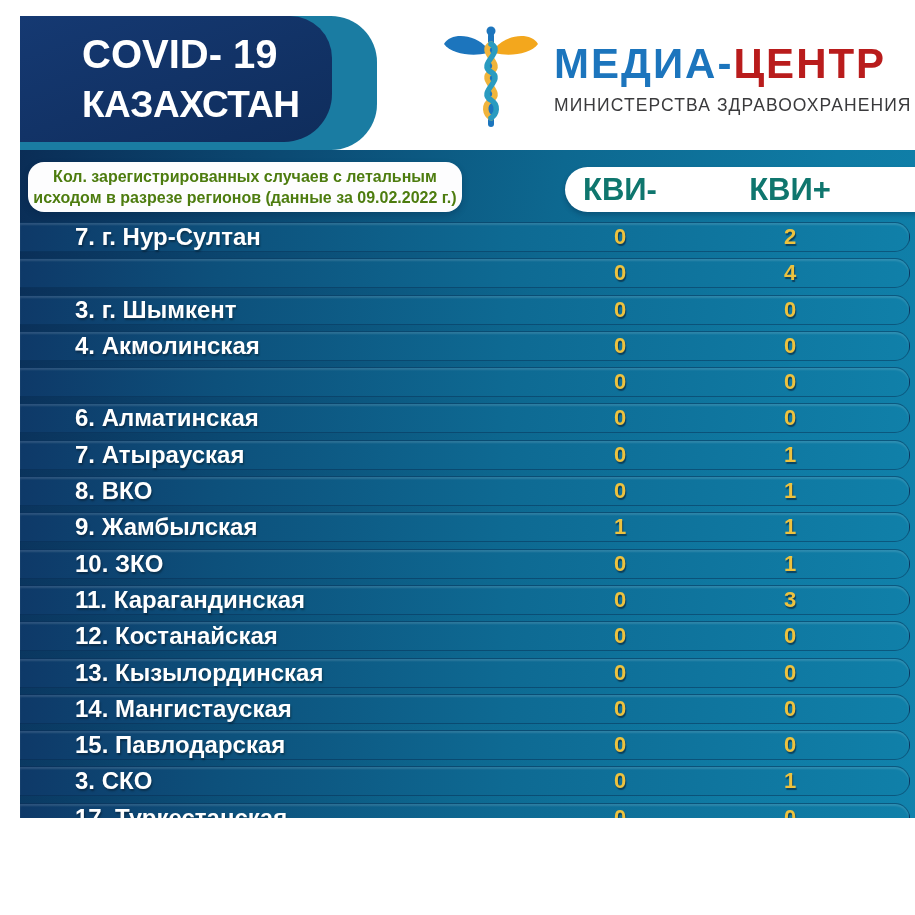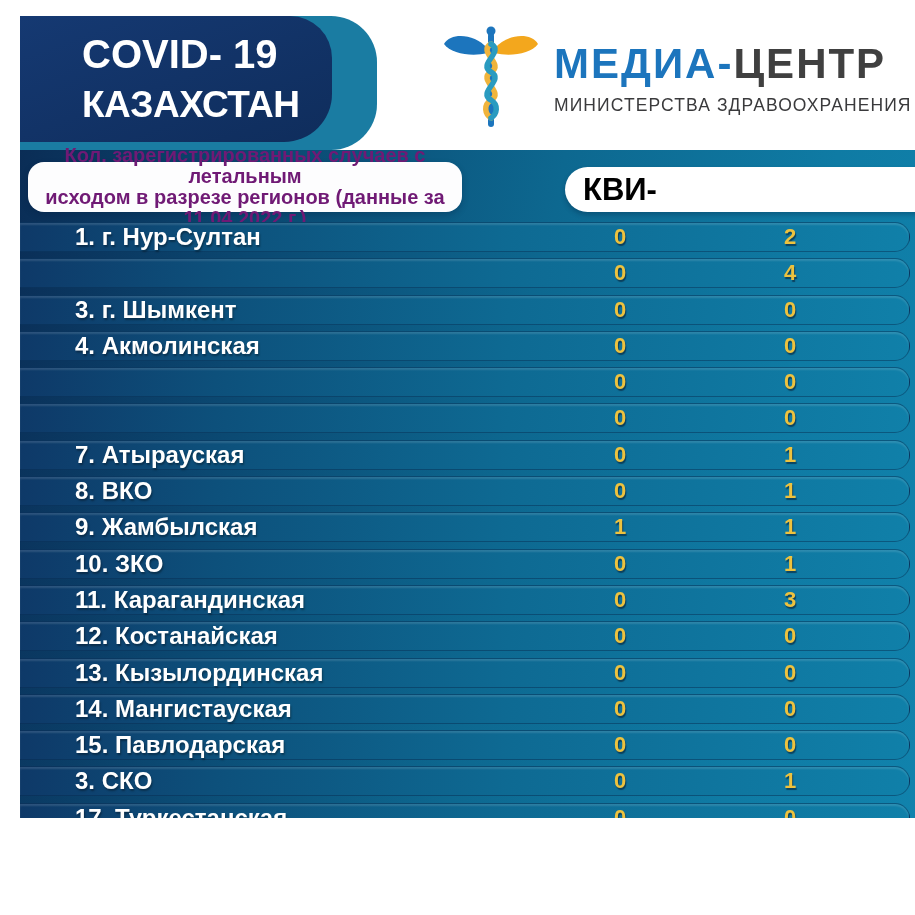--- a/index.html
+++ b/index.html
@@ -18,42 +18,42 @@
     border-radius:0 42px 48px 0;
     display:flex; flex-direction:column; justify-content:center; gap:7px;
     padding-left:62px;
   }
   .title-l1{ font-size:40px; font-weight:700; color:#ffffff; letter-spacing:0px; }
   .title-l2{ font-size:37px; font-weight:700; color:#ffffff; letter-spacing:-0.5px; }
   .brand{ position:absolute; left:418px; top:24px; display:flex; }
   .caduceus{ width:106px; height:110px; flex:0 0 auto; }
   .brand-text{ margin-left:10px; padding-top:16px; }
   .brand-name{ font-size:42px; font-weight:700; letter-spacing:2px; color:#1c75bd; white-space:nowrap; }
-  .brand-name .orange{ color:#404040; }
+  .brand-name .orange{ color:#b91c1c; }
   .brand-sub{ margin-top:7px; font-size:17.5px; font-weight:400; letter-spacing:1.1px; color:#3a3a3c; white-space:nowrap; }
   
   .band{
     position:absolute; left:0; top:150px; width:915px; height:765px;
     background:linear-gradient(100deg,#0a2d56 0%,#0b4a73 25%,#0d6890 52%,#0f7ba4 78%,#1184ae 100%);
   }
   .note-pill{
     position:absolute; left:8px; top:12px; width:434px; height:50px;
     background:#fdfdfe; border-radius:16px;
     display:flex; flex-direction:column; justify-content:center; text-align:center;
-    font-size:20px; font-weight:700; color:#701a75; line-height:21px;
+    font-size:16px; font-weight:700; color:#4d7c0f; line-height:21px;
     box-shadow:0 3px 6px rgba(0,25,55,.25);
   }
   .col-header-pill{
     position:absolute; left:545px; top:17px; width:385px; height:45px;
     background:#ffffff; border-radius:24px 0 0 24px;
     box-shadow:0 3px 5px rgba(0,30,60,.3);
   }
   .col-h{
     position:absolute; top:0; width:110px; height:45px; line-height:45px;
-    text-align:center; font-size:31px; font-weight:700; color:#000000;
+    text-align:center; font-size:31px; font-weight:700; color:#0f766e;
   }
   .col-h.c1{ left:0; }
   .col-h.c2{ left:170px; }
   
   .rows{ position:absolute; left:0; top:72px; width:915px; }
   .row{
     position:relative; width:890px; height:30px; margin-bottom:6.3px;
     background:linear-gradient(95deg,#0e3968 0%,#0d507b 22%,#0e6a93 55%,#1080a9 100%);
     border:1px solid rgba(8,44,78,.45); border-left:none;
     border-radius:0 16px 16px 0;
@@ -116,30 +116,31 @@
     <div class="brand-text">
       <div class="brand-name"><span>МЕДИА-</span><span class="orange">ЦЕНТР</span></div>
       <div class="brand-sub">МИНИСТЕРСТВА ЗДРАВООХРАНЕНИЯ РК</div>
     </div>
   </div>
 
   <section class="band">
 
     <div class="note-pill">
       <div>Кол. зарегистрированных случаев с летальным</div>
-      <div>исходом в разрезе регионов  (данные за 11.04.2022 г.)</div>
+      <div>исходом в разрезе регионов  (данные за 09.02.2022 г.)</div>
     </div>
 
     <div class="col-header-pill">
       <span class="col-h c1">КВИ-</span>
+      <span class="col-h c2">КВИ+</span>
     </div>
 
     <div class="rows">
   <div class="row">
-    <span class="row-label">1. г. Нур-Султан</span>
+    <span class="row-label">7. г. Нур-Султан</span>
     <span class="row-val v1">0</span>
     <span class="row-val v2">2</span>
   </div>
 
   <div class="row">
     <span class="row-val v1">0</span>
     <span class="row-val v2">4</span>
   </div>
 
   <div class="row">
@@ -153,20 +154,21 @@
     <span class="row-val v1">0</span>
     <span class="row-val v2">0</span>
   </div>
 
   <div class="row">
     <span class="row-val v1">0</span>
     <span class="row-val v2">0</span>
   </div>
 
   <div class="row">
+    <span class="row-label">6. Алматинская</span>
     <span class="row-val v1">0</span>
     <span class="row-val v2">0</span>
   </div>
 
   <div class="row">
     <span class="row-label">7. Атырауская</span>
     <span class="row-val v1">0</span>
     <span class="row-val v2">1</span>
   </div>
 

